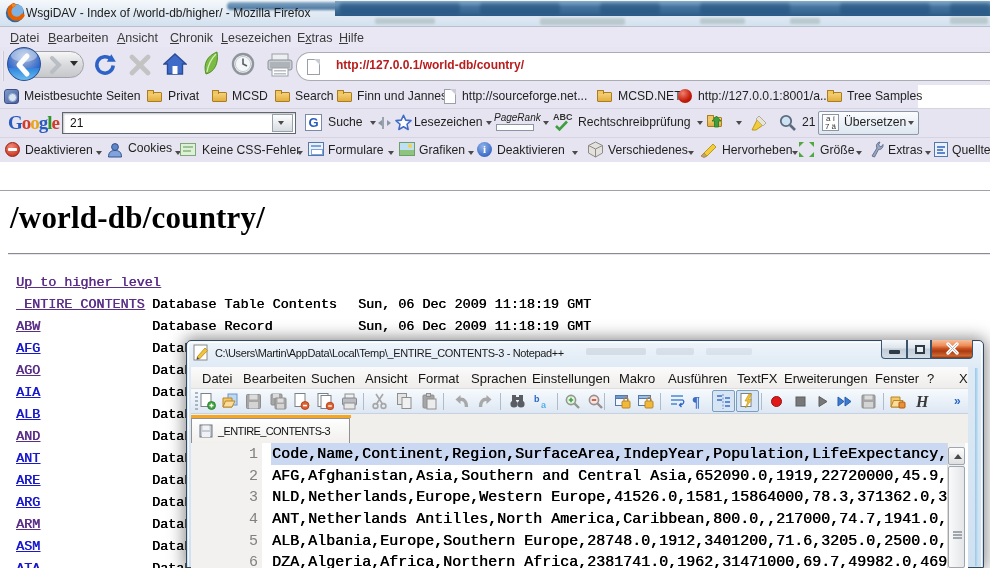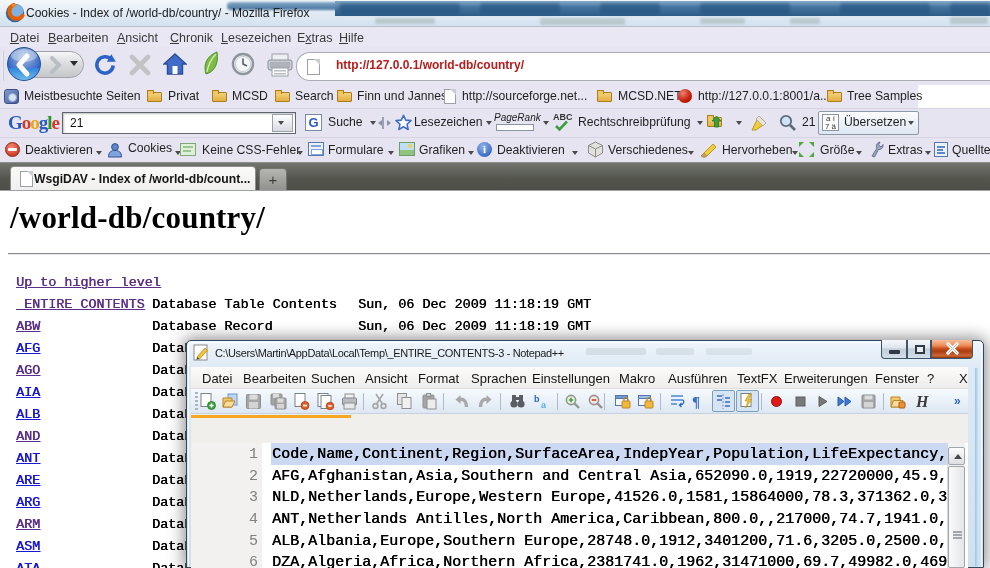--- a/index.html
+++ b/index.html
@@ -54,21 +54,21 @@
   <div class="abs gblob" style="left:540px;top:18px;width:85px;height:7px"></div>
   <div class="abs gblob" style="left:700px;top:18px;width:45px;height:6px"></div>
   <div class="abs gblob" style="left:790px;top:18px;width:30px;height:6px"></div>
   <div class="abs gblob" style="left:950px;top:17px;width:38px;height:7px"></div>
   <svg class="abs" style="left:5px;top:3px" width="20" height="20" viewBox="0 0 20 20">
     <circle cx="10" cy="10" r="9.2" fill="#35679F"></circle>
     <circle cx="11.8" cy="8" r="6.6" fill="#7FB2E0"></circle>
     <path d="M8.5 2 A 7.2 7.2 0 1 0 17.6 12.5" fill="none" stroke="#E66000" stroke-width="4" stroke-linecap="round"></path>
     <path d="M6.5 1.5 C8.5 0.8 10.5 1 12 2 C10.5 2.8 9 3.2 7.8 4.5 Z" fill="#F08C28"></path>
   </svg>
-  <div class="abs" id="fftitle" style="font-size:12px;top:6px">Cookies - Index of /world-db/country/ - Mozilla Firefox</div>
+  <div class="abs" id="fftitle" style="font-size:12px;top:6px">WsgiDAV - Index of /world-db/higher/ - Mozilla Firefox</div>
 </div>
 
 <div class="abs" id="menubar">
   <div class="mi" style="left:10px"><u>D</u>atei</div>
   <div class="mi" style="left:48px"><u>B</u>earbeiten</div>
   <div class="mi" style="left:117px"><u>A</u>nsicht</div>
   <div class="mi" style="left:170px"><u>C</u>hronik</div>
   <div class="mi" style="left:221px"><u>L</u>esezeichen</div>
   <div class="mi" style="left:297px">E<u>x</u>tras</div>
   <div class="mi" style="left:339px"><u>H</u>ilfe</div>
@@ -271,26 +271,20 @@
   <div class="tl" style="left:888px;top:5px">Extras</div>
   <div class="dd" style="left:925px;top:13px"></div>
   <div class="abs" style="left:934px;top:4px;width:14px;height:15px;background:#EAF1FB;border:1px solid #5577AA;box-sizing:border-box">
         <div style="position:absolute;left:2px;top:3px;width:8px;height:1.5px;background:#5E86C8"></div>
         <div style="position:absolute;left:2px;top:6px;width:6px;height:1.5px;background:#5E86C8"></div>
         <div style="position:absolute;left:2px;top:9px;width:8px;height:1.5px;background:#5E86C8"></div>
       </div>
   <div class="tl" style="left:952px;top:5px">Quellte</div>
 </div>
 
-<div class="abs" id="tabbar">
-  <div class="abs" style="left:10px;top:3px;width:246px;height:25px;background:linear-gradient(#FAFAF9,#EFEEEC);border:1px solid #8E8E8A;border-bottom:none;border-radius:4px 4px 0 0;box-sizing:border-box"></div>
-  <div class="abs page" style="left:20px;top:8px;width:13px;height:16px"></div>
-  <div class="abs" style="left:34px;top:9px;font-size:12.2px;font-weight:bold;color:#161616;width:222px;overflow:hidden;white-space:nowrap">WsgiDAV - Index of /world-db/count...</div>
-  <div class="abs" style="left:259px;top:5px;width:28px;height:23px;background:linear-gradient(#B5B6B2,#8F908B);border:1px solid #73746F;border-bottom:none;border-radius:4px 4px 0 0;box-sizing:border-box;color:#3E3F3B;font-size:15px;text-align:center;line-height:21px">+</div>
-</div>
 
 <div class="abs" id="pagearea">
   <div class="abs" style="left:10px;top:9px;font-family:'Liberation Serif',serif;font-weight:bold;font-size:31px;color:#000;letter-spacing:0.2px">/world-db/country/</div>
   <div class="abs" style="left:8px;top:62px;width:982px;height:1px;background:#8A8A96;border-bottom:1px solid #E8E8EC"></div>
   <div class="prow" style="top:84px"><span class="c1"><a class="lp">Up to higher level</a></span></div>
 <div class="prow" style="top:106px"><span class="c1"><a class="lp">_ENTIRE_CONTENTS</a></span><span class="c2">Database Table Contents</span><span class="c3">Sun, 06 Dec 2009 11:18:19 GMT</span></div>
 <div class="prow" style="top:128px"><span class="c1"><a class="lp">ABW</a></span><span class="c2">Database Record</span><span class="c3">Sun, 06 Dec 2009 11:18:19 GMT</span></div>
 <div class="prow" style="top:150px"><span class="c1"><a class="lb">AFG</a></span><span class="c2">Database Record</span><span class="c3">Sun, 06 Dec 2009 11:18:19 GMT</span></div>
 <div class="prow" style="top:172px"><span class="c1"><a class="lp">AGO</a></span><span class="c2">Database Record</span><span class="c3">Sun, 06 Dec 2009 11:18:19 GMT</span></div>
 <div class="prow" style="top:194px"><span class="c1"><a class="lb">AIA</a></span><span class="c2">Database Record</span><span class="c3">Sun, 06 Dec 2009 11:18:19 GMT</span></div>
@@ -525,20 +519,28 @@
           </svg>
           <svg class="ti" style="left:723px" width="15" height="17" viewBox="0 0 17 17">
             <text x="2" y="14" font-family="Liberation Serif" font-size="16" font-style="italic" font-weight="bold" fill="#3A3A3A">H</text>
           </svg>
           <svg class="ti" style="left:762px" width="15" height="17" viewBox="0 0 17 17">
             <text x="1" y="12" font-family="Liberation Sans" font-size="12" font-weight="bold" fill="#2A66C8">»</text>
           </svg>
         </div>
   <div id="ntabrow">
     <div id="orange"></div>
+    <div id="ntab">
+      <svg style="position:absolute;left:7px;top:5px" width="14" height="14">
+              <rect x="1" y="1" width="12" height="12" fill="#C8CCD2" stroke="#6E7682"></rect>
+              <rect x="3.5" y="1.5" width="7" height="4.5" fill="#EFF1F4"></rect>
+              <rect x="3" y="8" width="8" height="5" fill="#EFF1F4"></rect>
+            </svg>
+      <div style="position:absolute;left:26px;top:6px;font-size:11px;letter-spacing:-0.6px;color:#111">_ENTIRE_CONTENTS-3</div>
+    </div>
   </div>
   <div id="nedit">
     <div id="gutter"></div>
     <div id="seline"></div>
     <div class="lnum" style="top:3px">1</div>
     <div class="lnum" style="top:24.7px">2</div>
     <div class="lnum" style="top:46.4px">3</div>
     <div class="lnum" style="top:68px">4</div>
     <div class="lnum" style="top:89.7px">5</div>
     <div class="lnum" style="top:111.4px">6</div>

